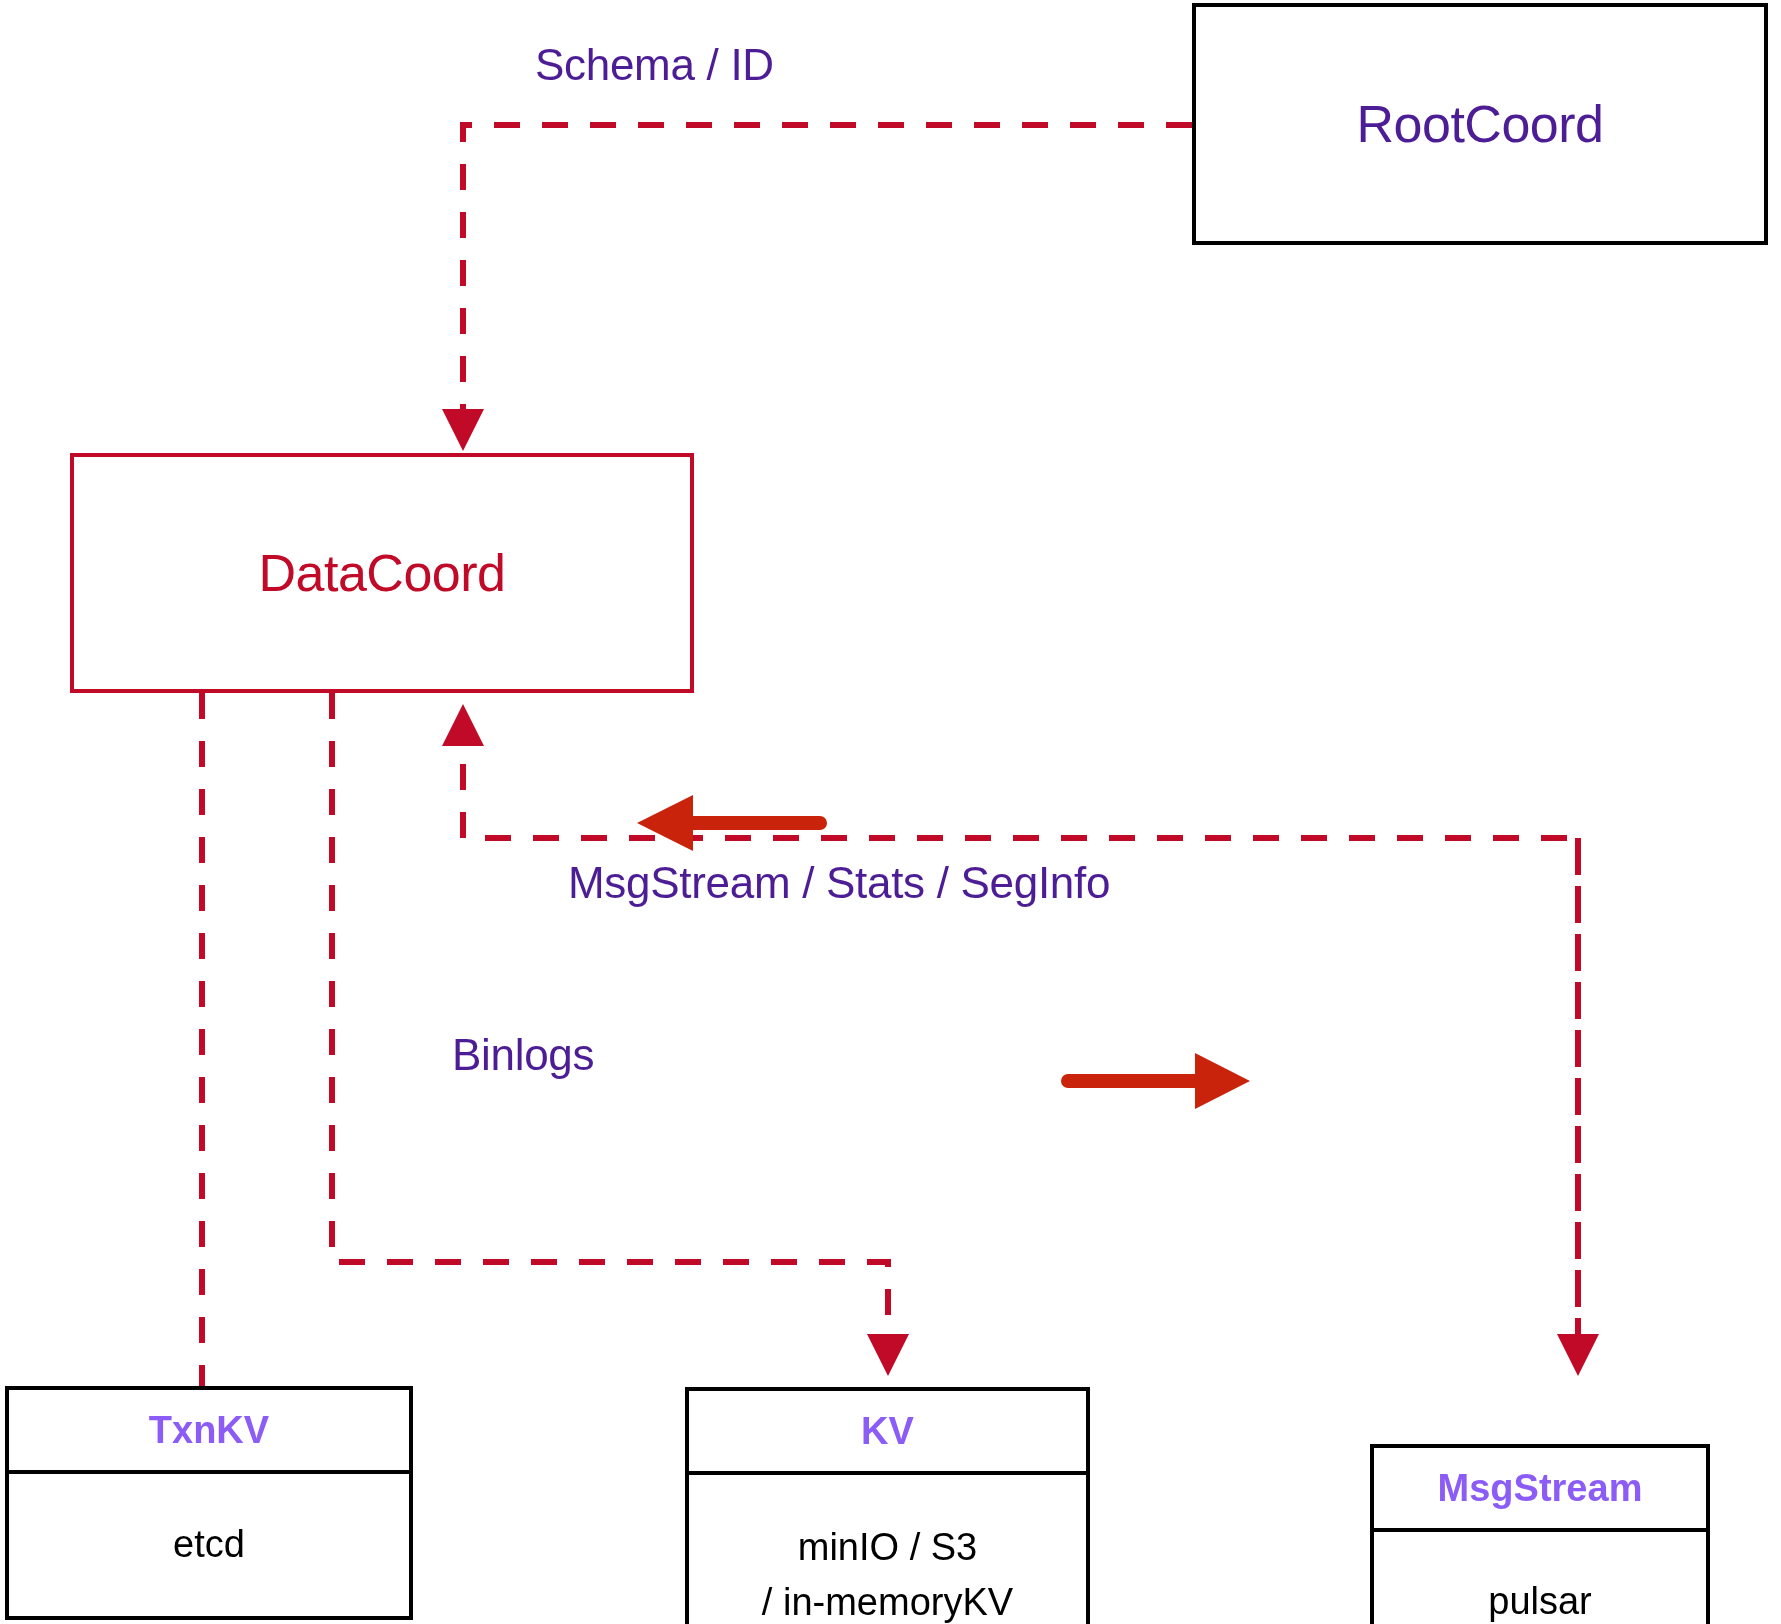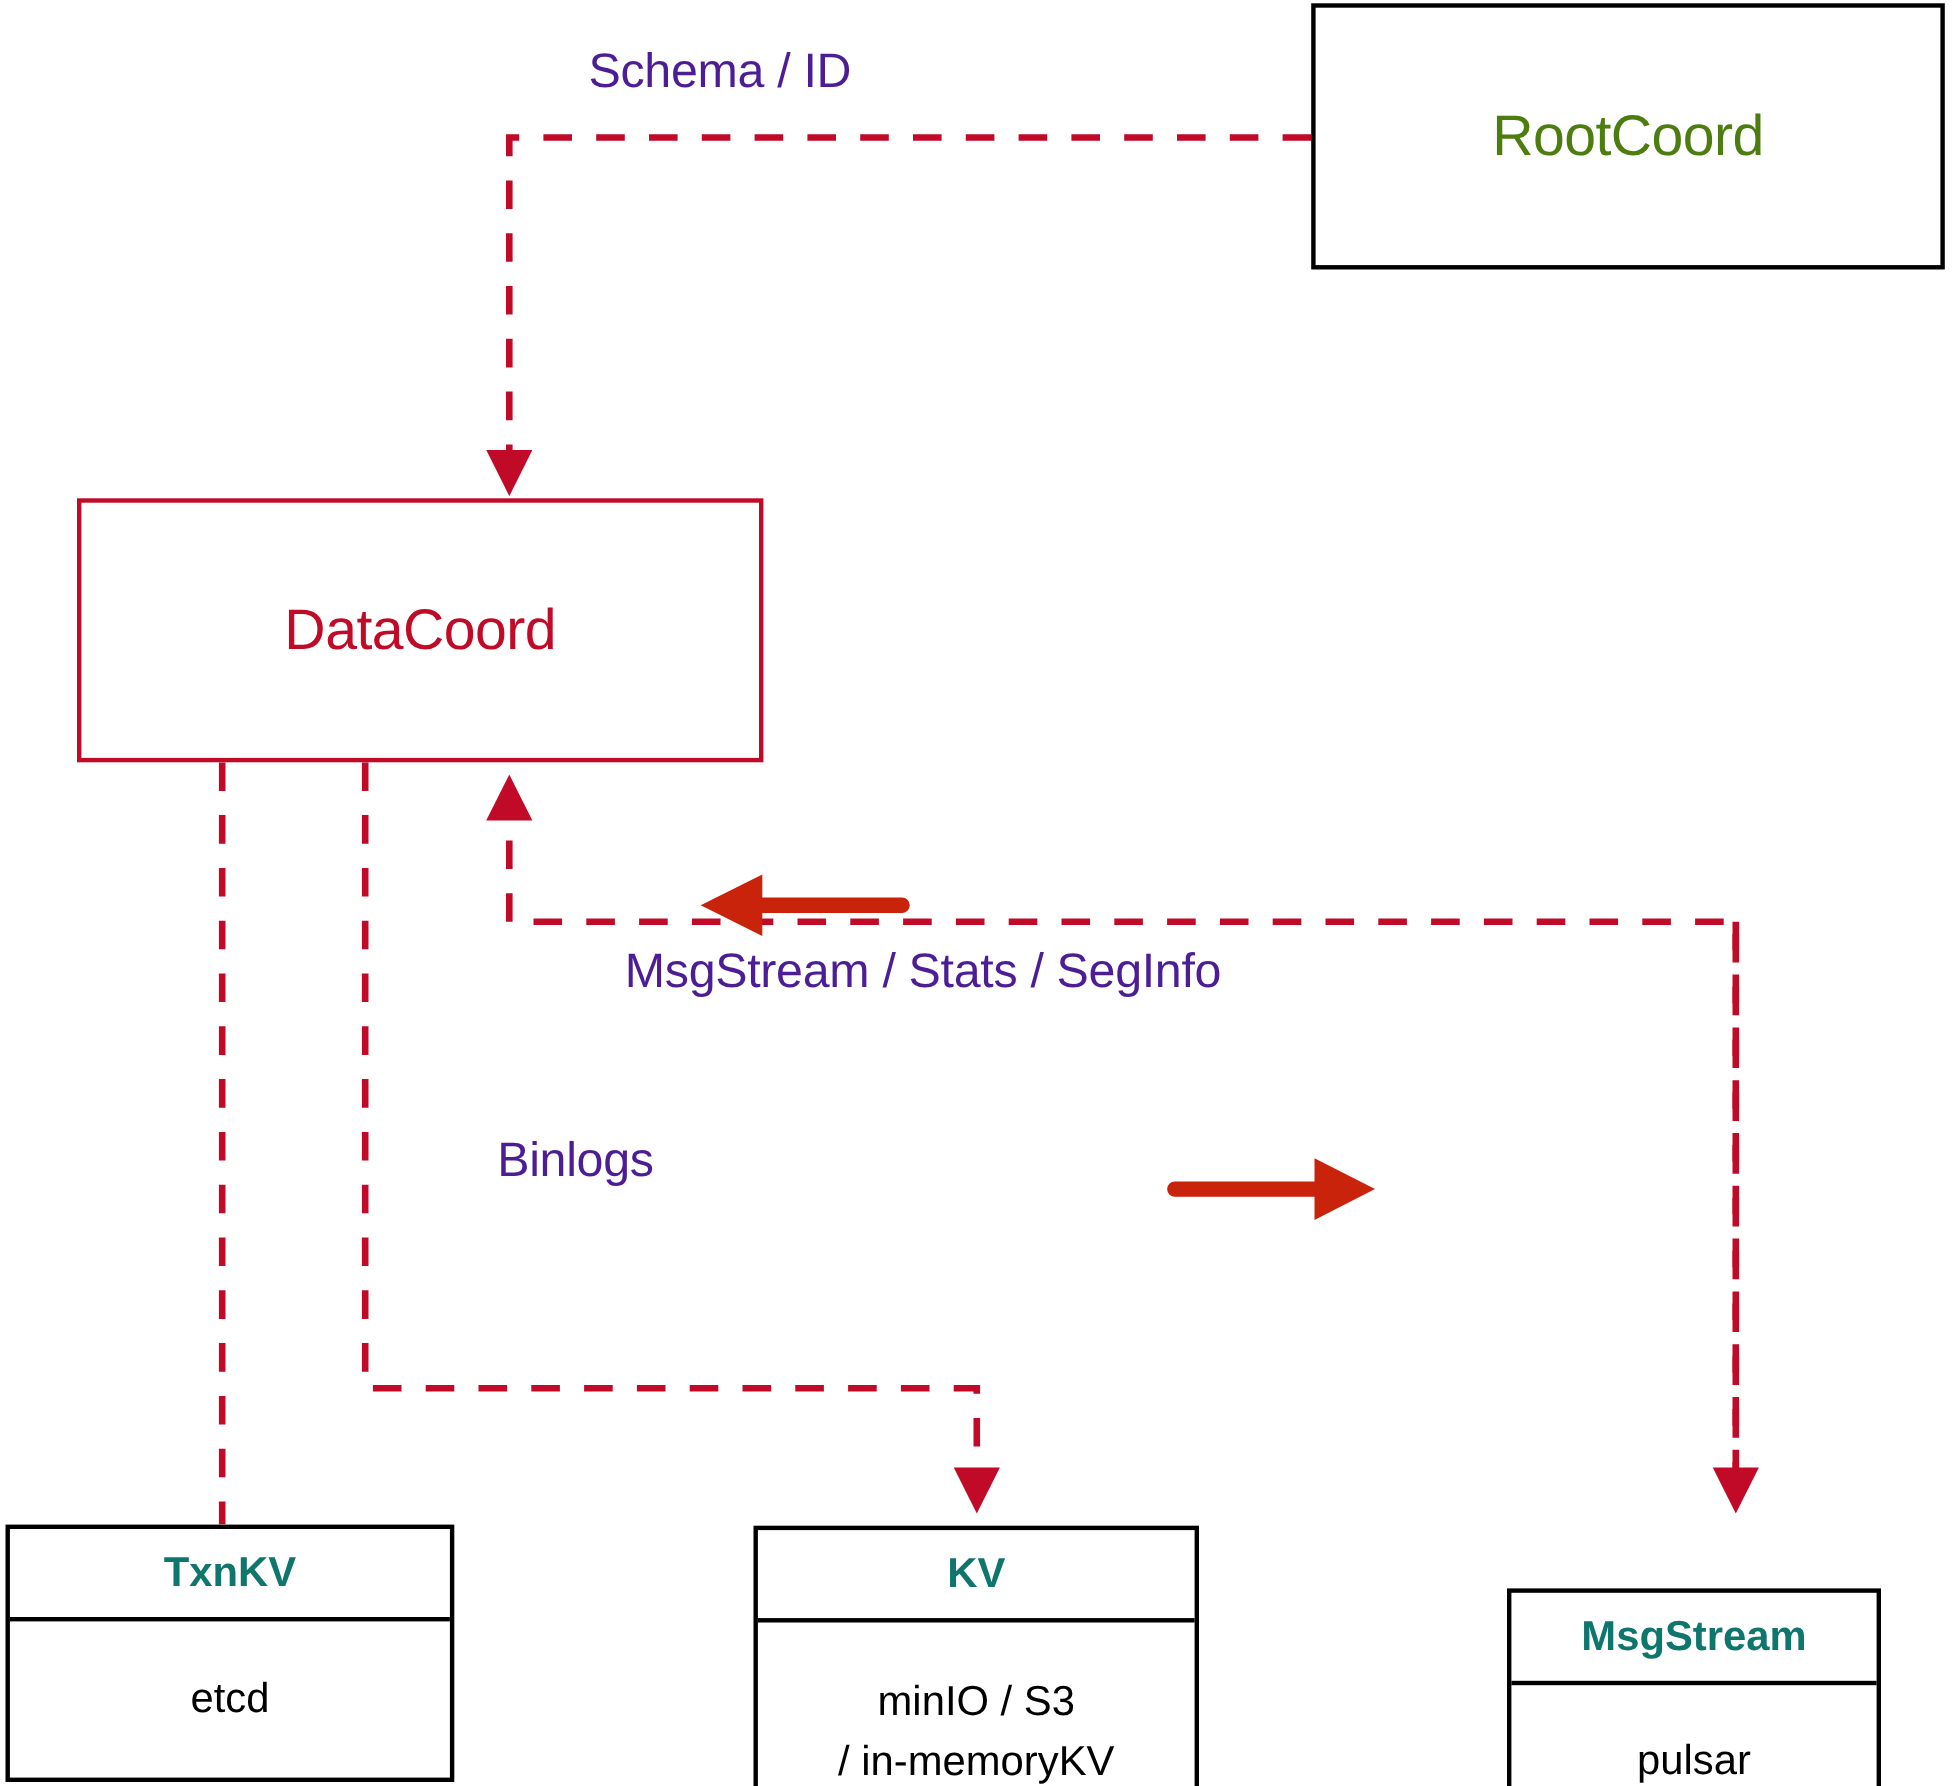--- a/index.html
+++ b/index.html
@@ -31,21 +31,21 @@
     background: #ffffff;
   }
   .node-plain {
     border: 4px solid #000000;
     display: flex;
     align-items: center;
     justify-content: center;
   }
   .node-plain .node-title {
     font-size: 52px;
-    color: #4d7c0f;
+    color: #4c1d95;
     font-weight: 400;
     letter-spacing: -0.5px;
   }
   .node-accent {
     border: 4px solid #C00A27;
     display: flex;
     align-items: center;
     justify-content: center;
   }
   .node-accent .node-title {
@@ -61,21 +61,21 @@
   }
   .node-split .split-head {
     flex: 0 0 auto;
     height: 80px;
     border-bottom: 4px solid #000000;
     display: flex;
     align-items: center;
     justify-content: center;
     font-weight: bold;
     font-size: 38px;
-    color: #0f766e;
+    color: #8b5cf6;
   }
   .node-split .split-body {
     flex: 1 1 auto;
     display: flex;
     flex-direction: column;
     align-items: center;
     justify-content: center;
     font-size: 38px;
     color: #000000;
     line-height: 1.45;

